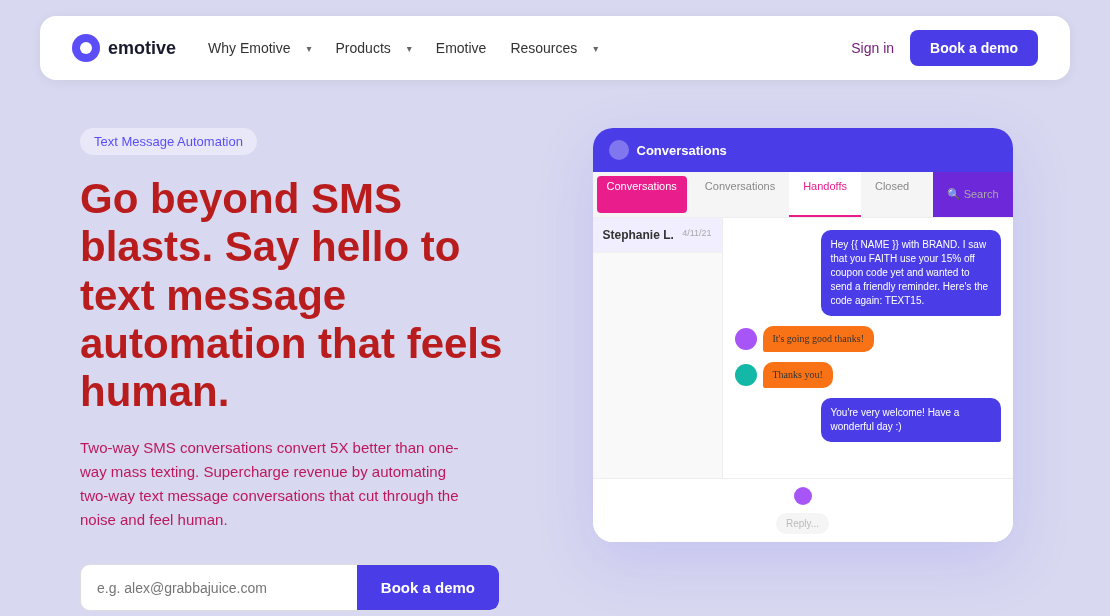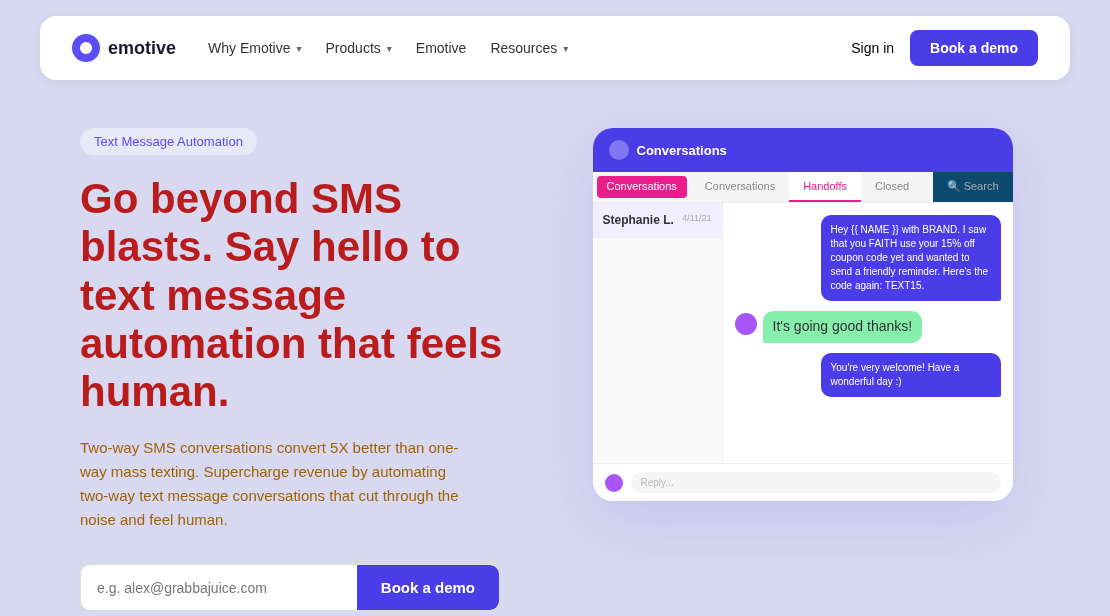--- a/index.html
+++ b/index.html
@@ -36,26 +36,26 @@
       content: '';
       width: 12px; height: 12px;
       background: white;
       border-radius: 50%;
       position: absolute;
     }
     .logo-text { font-size: 18px; font-weight: 700; color: #1a1a2e; }
     .nav-links { display: flex; align-items: center; gap: 24px; }
     .nav-link {
       font-size: 14px; color: #333; cursor: pointer;
-      display: flex; align-items: center; gap: 6px;
+      display: flex; align-items: center; gap: 16px;
       text-decoration: none;
     }
     .nav-chevron { font-size: 10px; color: #666; }
     .nav-right { display: flex; align-items: center; gap: 16px; }
-    .sign-in { font-size: 14px; color: #000000; cursor: pointer; }
+    .sign-in { font-size: 14px; color: #701a75; cursor: pointer; }
     .book-demo-btn {
       background: #4a3de8;
       color: white;
       border: none;
       border-radius: 8px;
       padding: 10px 20px;
       font-size: 14px;
       font-weight: 600;
       cursor: pointer;
     }
@@ -80,21 +80,21 @@
     }
     .hero-title {
       font-size: 42px;
       font-weight: 800;
       color: #b91c1c;
       line-height: 1.15;
       margin-bottom: 20px;
     }
     .hero-subtitle {
       font-size: 15px;
-      color: #a16207;
+      color: #be185d;
       line-height: 1.6;
       margin-bottom: 32px;
       max-width: 380px;
     }
     .email-row {
       display: flex;
       gap: 0;
       background: #fff;
       border: 1.5px solid #ddd;
       border-radius: 10px;
@@ -167,22 +167,22 @@
     .mockup-tab.active {
       color: #e91e8c;
       border-bottom: 2px solid #e91e8c;
       background: white;
     }
     .mockup-tab.conversations { background: #e91e8c; color: white; border-bottom: none; border-radius: 4px; margin: 4px; padding: 4px 10px; }
     .mockup-search {
       font-size: 11px;
       color: #aaa;
       margin-left: auto;
-      padding: 8px 14px;
-      background: #0c4a6e;
+      padding: 16px 14px;
+      background: #6d28d9;
     }
     .mockup-body { display: flex; height: 260px; }
     .mockup-list {
       width: 130px;
       background: #f9f9f9;
       border-right: 1px solid #eee;
       overflow: hidden;
     }
     .mockup-list-item {
       padding: 10px 10px;
@@ -219,35 +219,37 @@
     .chat-avatar {
       width: 22px; height: 22px;
       background: #a855f7;
       border-radius: 50%;
       flex-shrink: 0;
       margin-top: 2px;
     }
     .chat-avatar.teal { background: #14b8a6; }
     .chat-msgs { display: flex; flex-direction: column; gap: 4px; }
     .chat-bubble-in {
-      background: #86efac;
+      background: #f97316;
       color: #333;
       border-radius: 10px 10px 10px 2px;
       padding: 6px 10px;
-      font-size: 14px;
+      font-size: 10px;
       line-height: 1.4;
       max-width: 180px;
+      font-family: Liberation Serif, serif;
     }
     .mockup-footer {
       background: white;
       border-top: 1px solid #eee;
       padding: 8px 12px;
       display: flex;
       align-items: center;
       gap: 8px;
+      flex-direction: column;
     }
     .mockup-footer-avatar {
       width: 18px; height: 18px;
       background: #a855f7;
       border-radius: 50%;
     }
     .mockup-reply-input {
       flex: 1;
       font-size: 10px;
       color: #bbb;
@@ -331,20 +333,26 @@
           <div class="chat-bubble-out">Hey {{ NAME }} with BRAND. I saw that you FAITH use your 15% off coupon code yet and wanted to send a friendly reminder. Here's the code again: TEXT15.</div>
 
           <div class="chat-group">
             <div class="chat-avatar"></div>
             <div class="chat-msgs">
               <div class="chat-bubble-in">It's going good thanks!</div>
             </div>
           </div>
 
 
+          <div class="chat-group">
+            <div class="chat-avatar teal"></div>
+            <div class="chat-msgs">
+              <div class="chat-bubble-in">Thanks you!</div>
+            </div>
+          </div>
 
           <div class="chat-bubble-out">You're very welcome! Have a wonderful day :)</div>
         </div>
       </div>
 
       <div class="mockup-footer">
         <div class="mockup-footer-avatar"></div>
         <div class="mockup-reply-input">Reply...</div>
       </div>
     </div>

